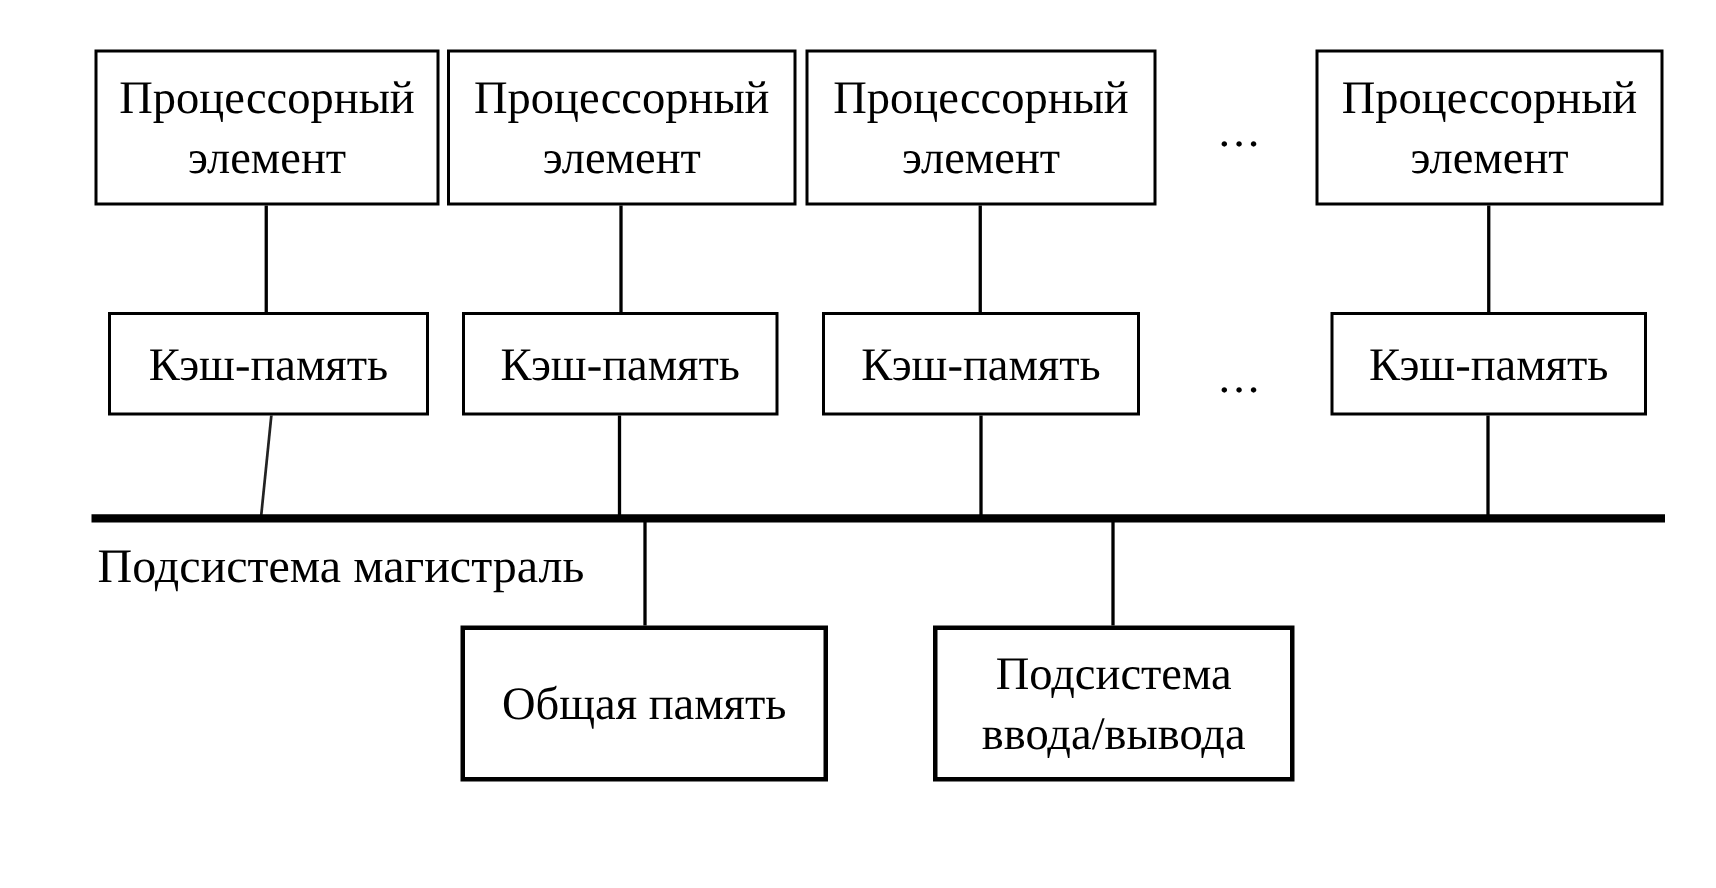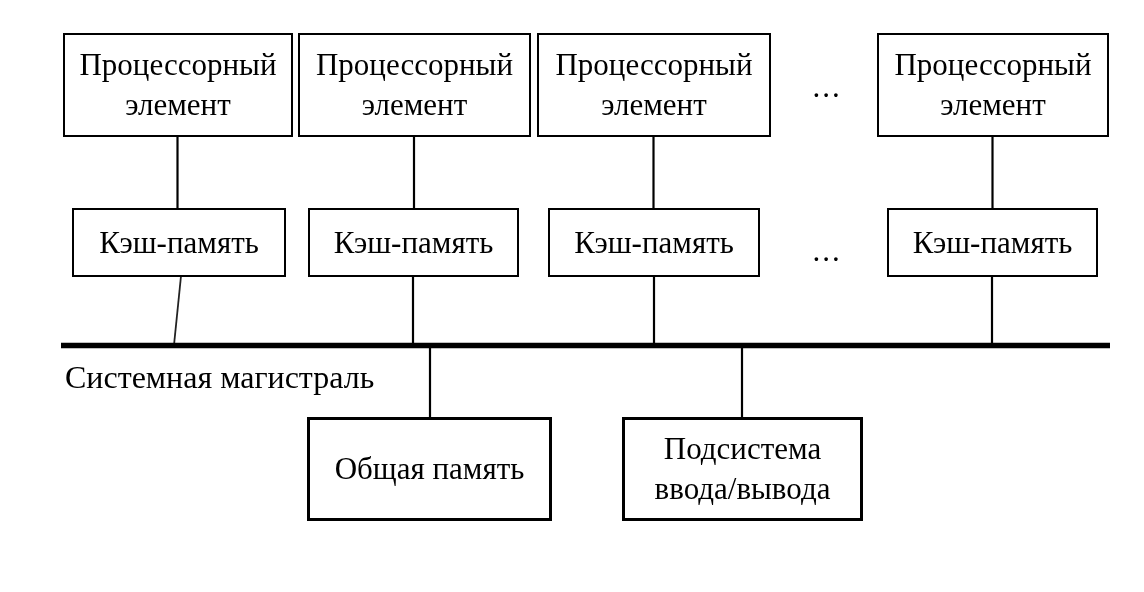--- a/index.html
+++ b/index.html
@@ -121,21 +121,21 @@
   </div>
   <div class="node c3">
     <span>Кэш-память</span>
   </div>
   <div class="node c4">
     <span>Кэш-память</span>
   </div>
 
   <div class="dots dots2">...</div>
 
-  <div class="bus-label">Системная магистраль</div>
+  <div class="bus-label">Подсистема магистраль</div>
 
   <div class="node node-bottom io">
     <span>Подсистема ввода/вывода</span>
   </div>
   <div class="node node-bottom shared">
     <span>Общая память</span>
   </div>
 
 </div>
 

